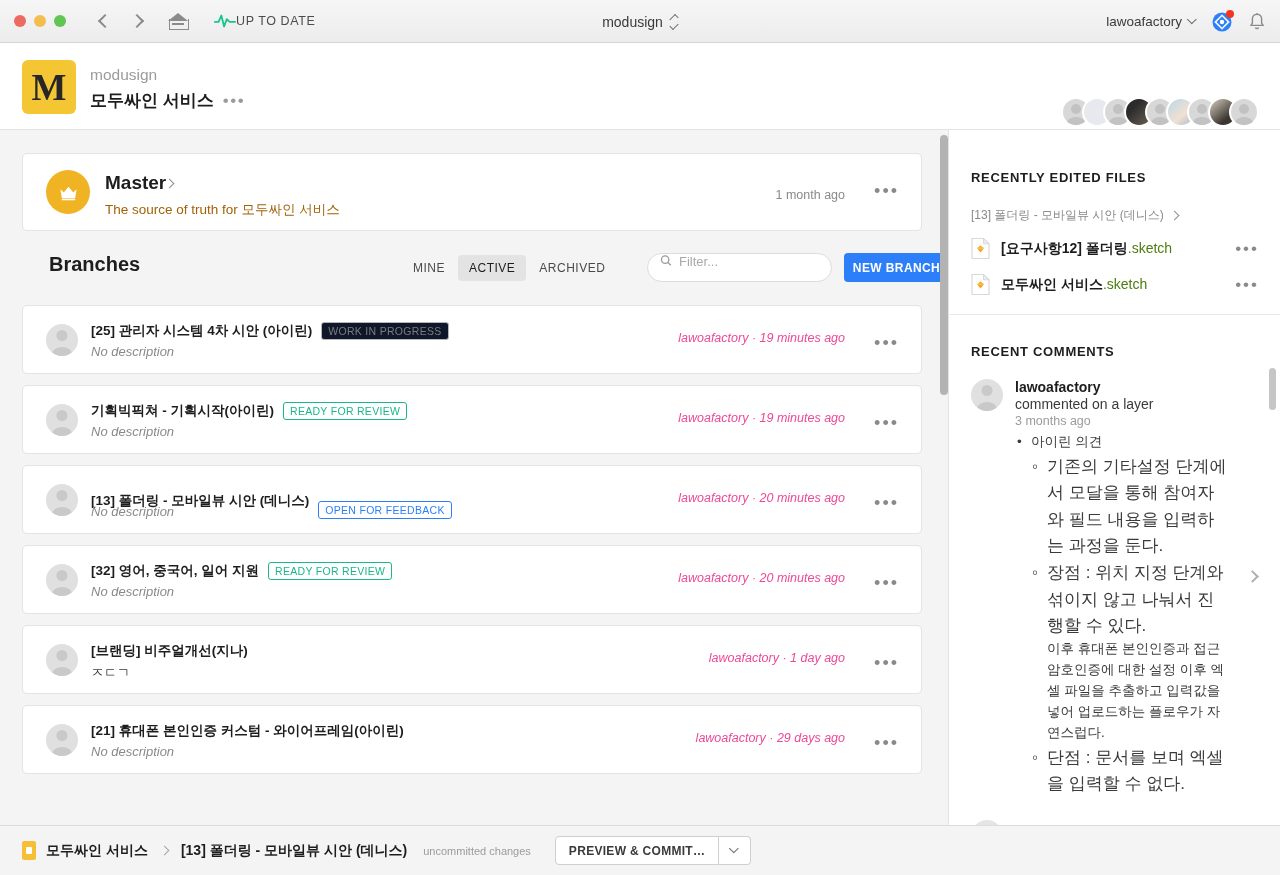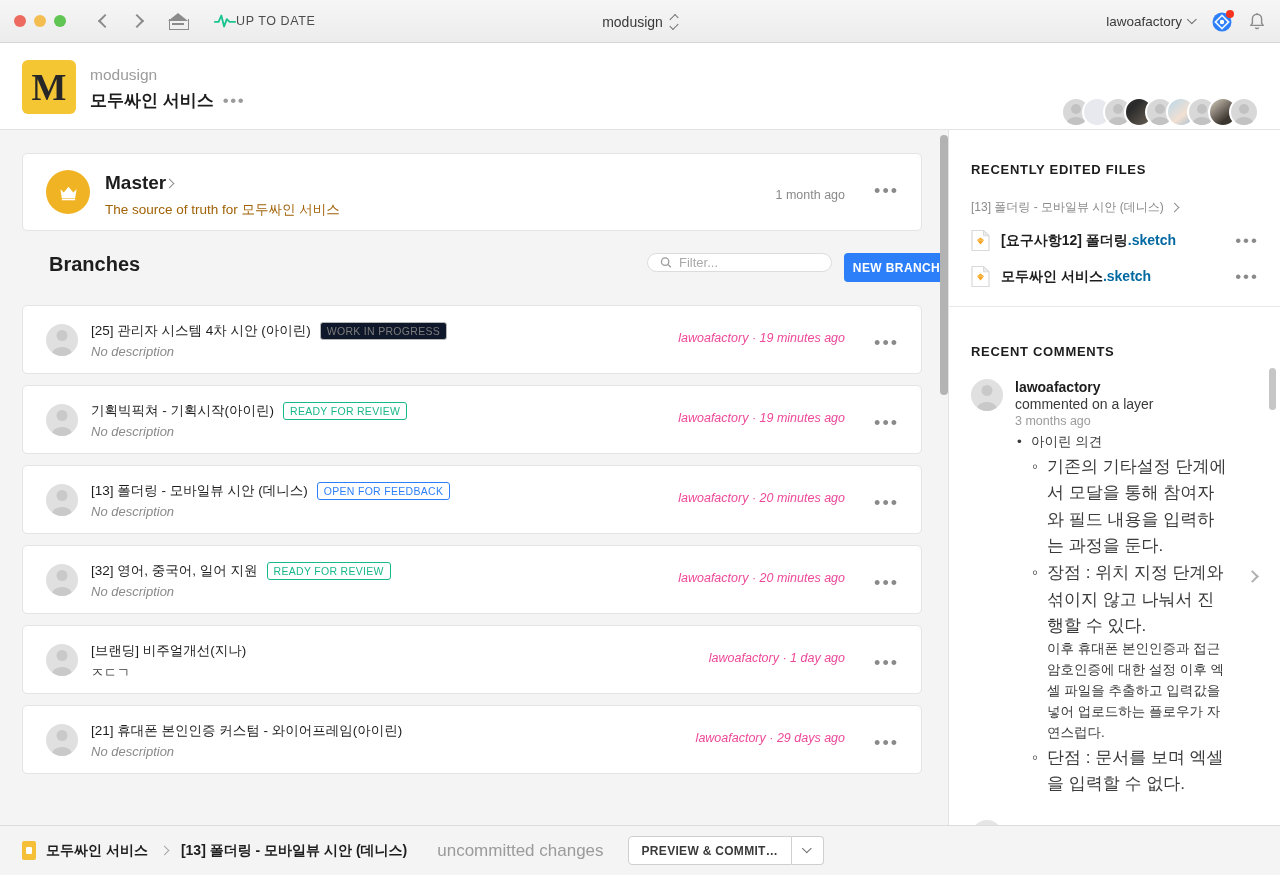--- a/index.html
+++ b/index.html
@@ -112,64 +112,64 @@
   .master-desc { position: absolute; left: 82px; top: 47px; font-size: 13.5px; color: #a16207; }
   .master-time { position: absolute; right: 76px; top: 34px; font-size: 12.5px; color: #8a8a8a; }
   .row-dots { position: absolute; right: 22px; top: 27px; color: #8a8a8a; font-size: 18px; letter-spacing: 2px; cursor: pointer; }
 
   .branches-bar { position: absolute; left: 22px; top: 123px; width: 900px; height: 34px; margin-left: 27px; }
   .branches-title { position: absolute; left: 0; top: 0; font-size: 20px; font-weight: 700; color: #1d1d1d; }
   .seg { position: absolute; left: 353px; top: 2px; display: flex; align-items: center; gap: 2px; }
   .seg-item { font-size: 12px; letter-spacing: .5px; color: #4a4a4a; padding: 6px 11px; border-radius: 4px; cursor: pointer; }
   .seg-item.active { background: #e3e3e3; color: #1d1d1d; }
   .filter-box {
-    position: absolute; left: 598px; top: 0px; width: 185px; height: 19px;
+    position: absolute; left: 598px; top: 0px; width: 185px; height: 29px;
     background: #fff; border: 1px solid #dcdcdc; border-radius: 15px;
-    display: flex; align-items: center; gap: 7px; padding: 0 12px;
+    display: flex; align-items: flex-start; gap: 7px; padding: 0 12px;
   }
   .filter-box input { border: none; outline: none; font-size: 13px; color: #3a3a3a; background: transparent; width: 140px; font-family: "Liberation Sans", sans-serif; }
   .filter-box input::placeholder { color: #a9a9a9; }
   .new-branch {
     position: absolute; left: 795px; top: 0px; width: 105px; height: 29px;
     background: #2d7ff9; border: none; border-radius: 4px; color: #fff;
     font-size: 12px; font-weight: 700; letter-spacing: .4px; cursor: pointer;
     font-family: "Liberation Sans", sans-serif;
   }
 
   .branch-list { position: absolute; left: 22px; top: 175px; width: 900px; }
   .branch-card {
     position: relative; width: 900px; height: 69px; margin-bottom: 11px;
     background: #fff; border: 1px solid #e4e4e4; border-radius: 5px;
   }
   .b-av { position: absolute; left: 23px; top: 18px; width: 32px; height: 32px; border-radius: 50%; background: #e0e0e0; overflow: hidden; }
   .b-av .head { position: absolute; left: 50%; top: 6px; transform: translateX(-50%); width: 11px; height: 11px; border-radius: 50%; background: #c9c9c9; }
   .b-av .body { position: absolute; left: 50%; bottom: -5px; transform: translateX(-50%); width: 20px; height: 14px; border-radius: 50% 50% 0 0; background: #c9c9c9; }
   .b-top { position: absolute; left: 68px; top: 16px; display: flex; align-items: center; gap: 9px; }
-  .b-title { font-size: 13.5px; font-weight: 400; color: #1d1d1d; }
+  .b-title { font-size: 13.5px; font-weight: 700; color: #1d1d1d; }
   .badge { font-size: 10.5px; letter-spacing: .3px; padding: 2px 6px; border-radius: 3px; border: 1px solid; white-space: nowrap; }
   .badge.wip { color: #7c7c7c; border-color: #b6b6b6; background: #0f172a; }
   .badge.rfr { color: #19b88a; border-color: #19b88a; background: #fff; }
-  .badge.off { color: #2d7ff9; border-color: #2d7ff9; background: #fff; }
+  .badge.off { color: #2d7ff9; border-color: #2d7ff9; background: #fff; margin-top: 19px; }
   .b-desc { position: absolute; left: 68px; top: 38px; font-size: 13px; color: #8a8a8a; font-style: italic; }
   .b-desc.plain { font-style: normal; color: #3a3a3a; }
   .b-meta { position: absolute; right: 76px; top: 25px; font-size: 12.5px; color: #ec4899; font-style: italic; }
 
   
   .sidebar {
     position: absolute; top: 130px; right: 0; width: 332px; height: 695px;
     background: #fff; border-left: 1px solid #e3e3e3; overflow: hidden;
   }
   .side-sec-title { font-size: 13px; font-weight: 700; letter-spacing: .7px; color: #1d1d1d; }
-  .files-sec { position: absolute; top: 4px; left: 0; width: 332px; padding: 28px 22px 18px 22px; border-bottom: 1px solid #e8e8e8; }
+  .files-sec { position: absolute; top: 12px; left: 0; width: 332px; padding: 28px 22px 18px 22px; border-bottom: 1px solid #e8e8e8; }
   .file-group { display: flex; align-items: center; gap: 7px; margin-top: 22px; }
   .file-group-name { font-size: 12px; color: #8a8a8a; }
   .file-row { display: flex; align-items: center; gap: 11px; margin-top: 13px; position: relative; }
   .sketch-icon { width: 19px; height: 23px; position: relative; flex: none; }
   .file-name { font-size: 14px; color: #1d1d1d; font-weight: 700; }
-  .file-name .ext { color: #0369a1; font-weight: 700; }
+  .file-name .ext { color: #4d7c0f; font-weight: 400; }
   .file-dots { position: absolute; right: 0; top: 2px; color: #8a8a8a; font-size: 17px; letter-spacing: 2px; cursor: pointer; }
 
   .comments-sec { position: absolute; top: 190px; left: 0; width: 332px; padding: 24px 22px 0 22px; }
   .comment { display: flex; gap: 12px; margin-top: 20px; position: relative; }
   .c-av { width: 32px; height: 32px; border-radius: 50%; background: #e0e0e0; overflow: hidden; position: relative; flex: none; }
   .c-av .head { position: absolute; left: 50%; top: 6px; transform: translateX(-50%); width: 11px; height: 11px; border-radius: 50%; background: #c9c9c9; }
   .c-av .body { position: absolute; left: 50%; bottom: -5px; transform: translateX(-50%); width: 20px; height: 14px; border-radius: 50% 50% 0 0; background: #c9c9c9; }
   .c-body { width: 212px; }
   .c-user { font-size: 14px; font-weight: 700; color: #1d1d1d; }
   .c-action { font-size: 14px; color: #3a3a3a; margin-top: 1px; }
@@ -187,21 +187,21 @@
   
   .bottombar {
     position: absolute; bottom: 0; left: 0; width: 1280px; height: 50px;
     background: #f4f4f4; border-top: 1px solid #dcdcdc;
     display: flex; align-items: center; padding-left: 22px; gap: 10px;
   }
   .doc-icon { width: 14px; height: 19px; background: #f5c038; border-radius: 2px; position: relative; flex: none; }
   .doc-icon:after { content: ""; position: absolute; left: 4px; top: 6px; width: 6px; height: 7px; background: #fff; border-radius: 1px; }
   .crumb { font-size: 14px; font-weight: 700; color: #1d1d1d; }
   .crumb-sep { width: 7px; height: 7px; border-style: solid; border-color: #a6a6a6; border-width: 1.6px 1.6px 0 0; transform: rotate(45deg); margin: 0 3px; }
-  .uncommitted { font-size: 17px; color: #9b9b9b; margin-left: 20px; }
+  .uncommitted { font-size: 11px; color: #9b9b9b; margin-left: 6px; }
   .commit-group { display: flex; margin-left: 14px; }
   .commit-btn {
     height: 29px; padding: 0 13px; background: #fff; border: 1px solid #cfcfcf;
     border-radius: 4px 0 0 4px; font-size: 12px; font-weight: 700; letter-spacing: .3px;
     color: #3a3a3a; cursor: pointer; font-family: "Liberation Sans", sans-serif;
   }
   .commit-caret {
     width: 32px; height: 29px; background: #fff; border: 1px solid #cfcfcf; border-left: none;
     border-radius: 0 4px 4px 0; display: flex; align-items: center; justify-content: center; cursor: pointer;
   }
@@ -311,20 +311,25 @@
         <span class="master-title">Master</span>
         <span class="sm-chev"></span>
       </div>
       <div class="master-desc">The source of truth for 모두싸인 서비스</div>
       <div class="master-time">1 month ago</div>
       <div class="row-dots">•••</div>
     </div>
 
     <div class="branches-bar">
       <div class="branches-title">Branches</div>
+      <div class="seg">
+        <span class="seg-item">MINE</span>
+        <span class="seg-item active">ACTIVE</span>
+        <span class="seg-item">ARCHIVED</span>
+      </div>
       <div class="filter-box">
         <svg width="13" height="13" viewBox="0 0 14 14">
           <circle cx="6" cy="6" r="4.3" fill="none" stroke="#9b9b9b" stroke-width="1.5"></circle>
           <line x1="9.3" y1="9.3" x2="12.6" y2="12.6" stroke="#9b9b9b" stroke-width="1.5"></line>
         </svg>
         <input type="text" placeholder="Filter..." style="">
       </div>
       <button class="new-branch">NEW BRANCH</button>
     </div>
 

